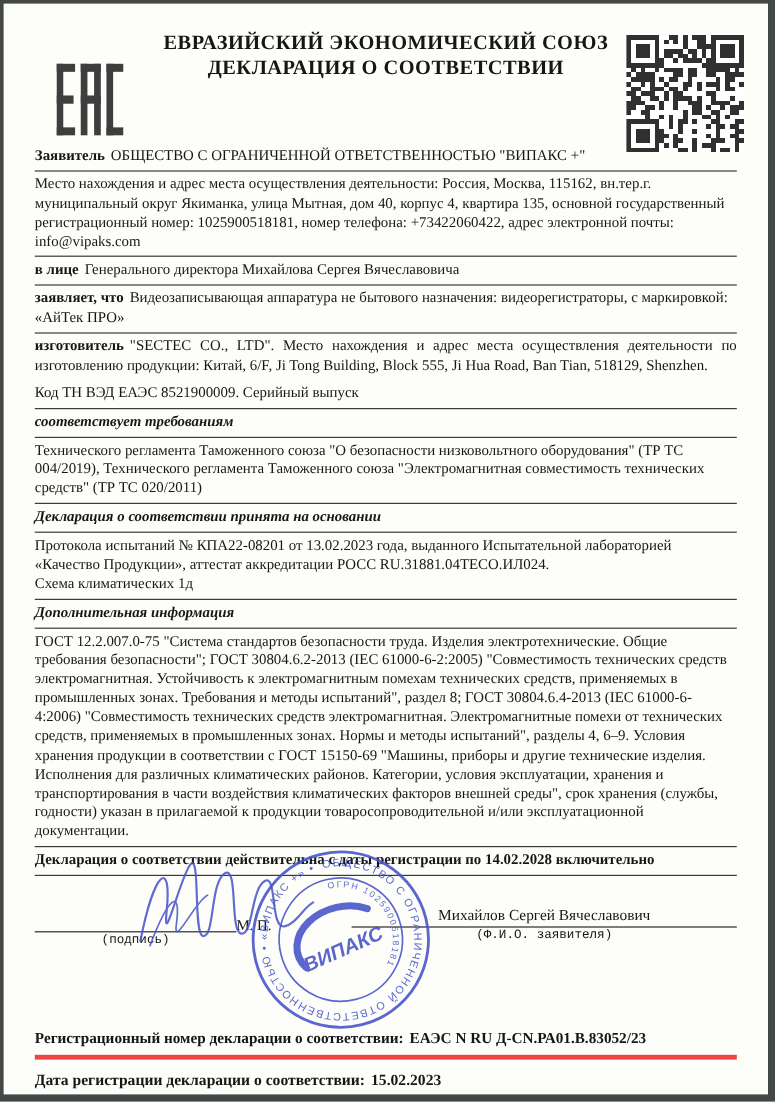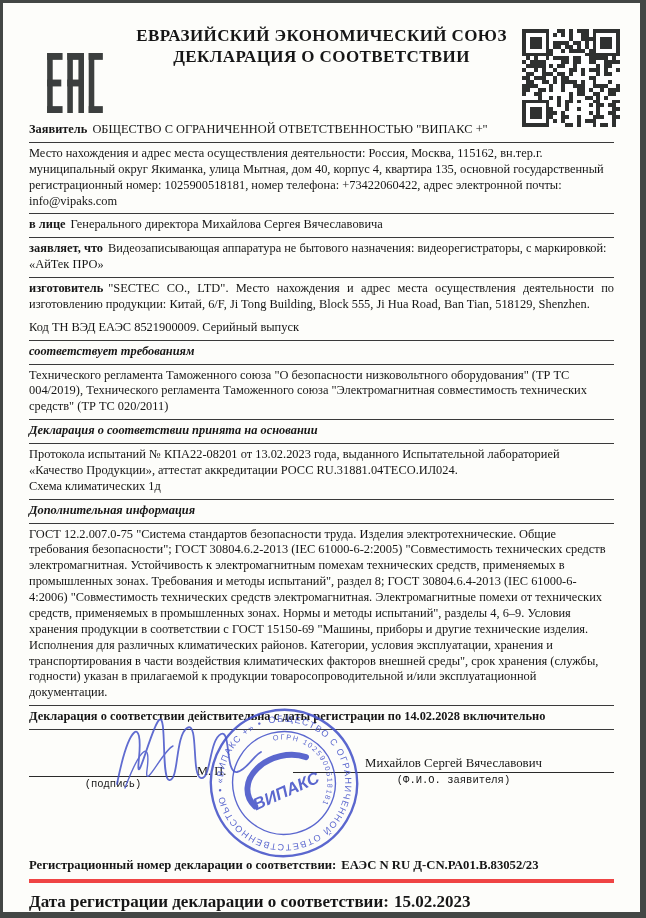--- a/index.html
+++ b/index.html
@@ -34,21 +34,21 @@
   .sig-col-left{width:168px;}
   .line{height:20px;border-bottom:1.5px solid #2a2a2a;}
   .cap{font-size:10.5px;text-align:center;padding-top:1px;font-family:Liberation Mono, monospace;}
   .mp{width:86px;text-align:left;padding-top:8px;font-size:12.4px;}
   .sig-col-right{flex:1;margin-left:10px;}
   .name-line{border-bottom:1.5px solid #2a2a2a;text-align:center;font-size:12.8px;padding-bottom:1px;}
   .stamp-wrap{position:absolute;left:176px;top:-26px;z-index:3;pointer-events:none;opacity:.88;}
   .sig-scribble{position:absolute;left:78px;top:-24px;z-index:2;pointer-events:none;opacity:.85;}
   
   .reg-row{margin-top:26px;font-size:12.7px;font-weight:bold;padding-bottom:6px;border-bottom:4px solid #ef4444;position:relative;z-index:1;}
-  .date-row{margin-top:9px;font-size:17px;font-weight:bold;}
+  .date-row{margin-top:9px;font-size:13px;font-weight:bold;}
   .val{margin-left:5px;}
 </style>
 </head>
 <body>
 
 <div class="page">
 
   <header class="doc-header">
 
     <svg class="eac-logo" width="56" height="60" viewBox="0 0 130 140">

